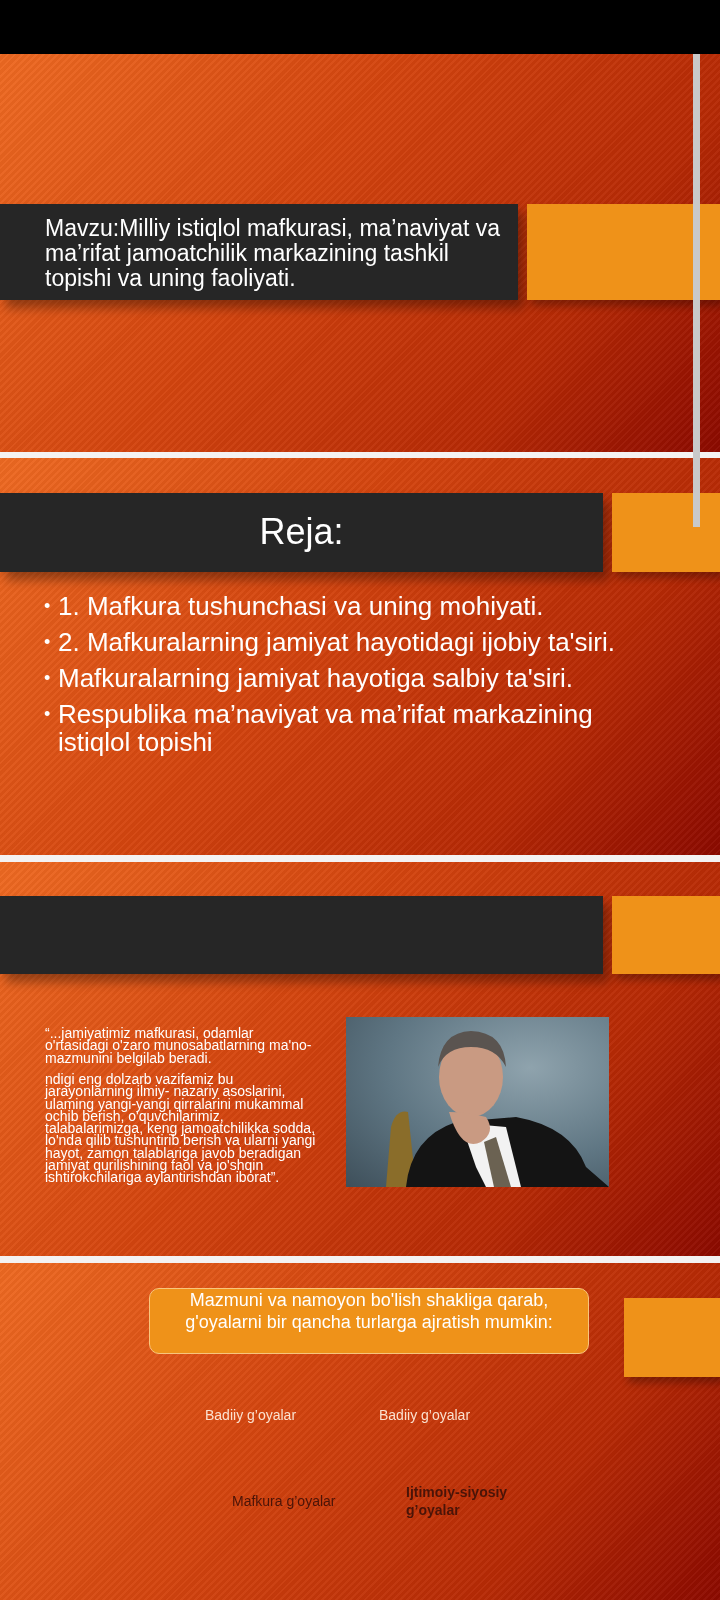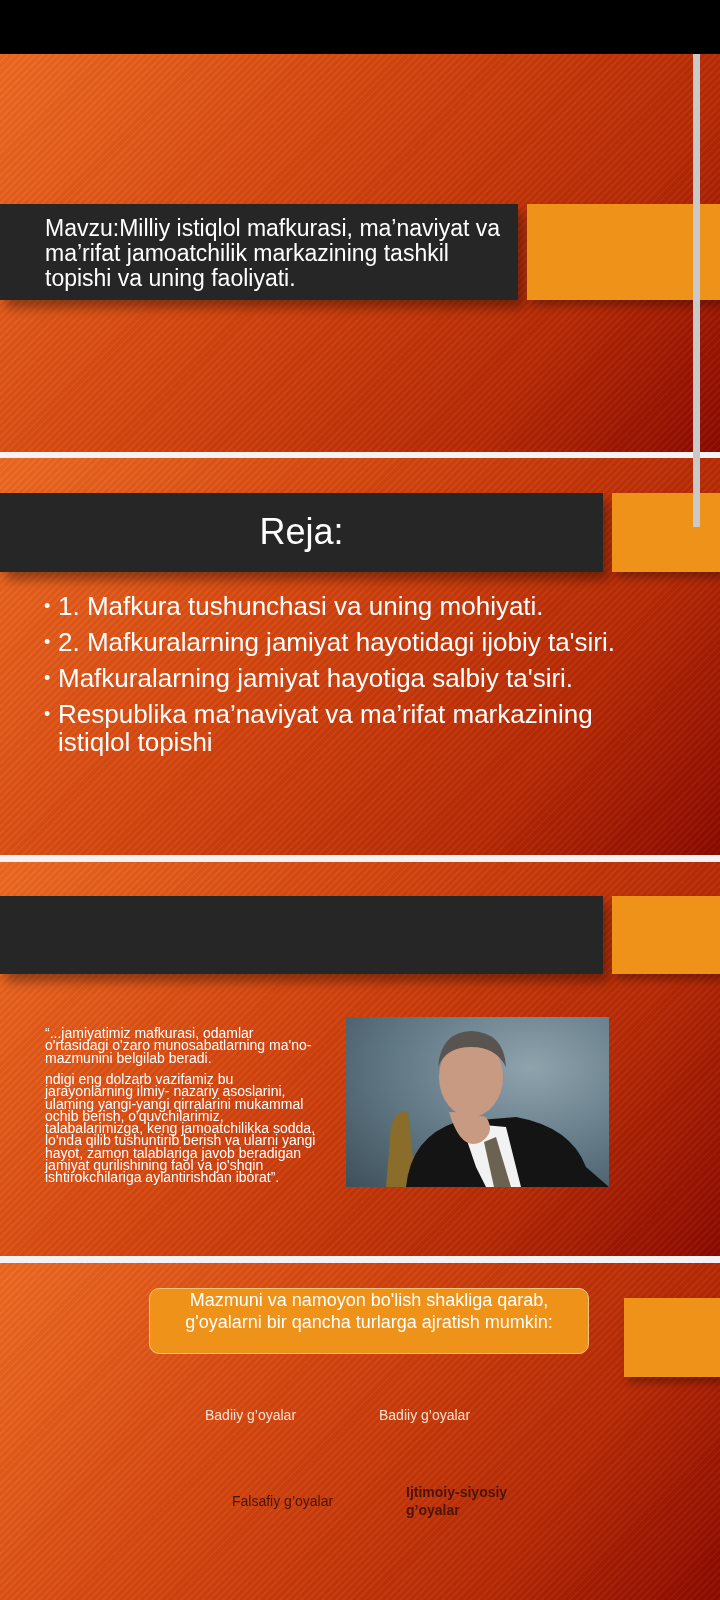--- a/index.html
+++ b/index.html
@@ -103,17 +103,17 @@
   </div>
 </div>
 
 <div class="slide" style="top:1263px;height:337px;">
   <div class="callout">
       <span>Mazmuni va namoyon bo'lish shakliga qarab, g'oyalarni bir qancha turlarga ajratish mumkin:</span>
     </div>
   <div class="orange-block" style="left:624px;top:35px;width:96px;height:79px;"></div>
   <div class="label light" style="left:205px;top:143px;">Badiiy g’oyalar</div>
   <div class="label light" style="left:379px;top:143px;">Badiiy g’oyalar</div>
-  <div class="label dark" style="left:232px;top:229px;">Falsafiy g’oyalar</div>
+  <div class="label dark" style="left:232px;top:229px;">Mafkura g’oyalar</div>
   <div class="label dark" style="left:406px;top:220px;width:110px;font-weight:bold;">Ijtimoiy-siyosiy g’oyalar</div>
 </div>
 
 <div class="scrollbar"></div>
 
 </body></html>

